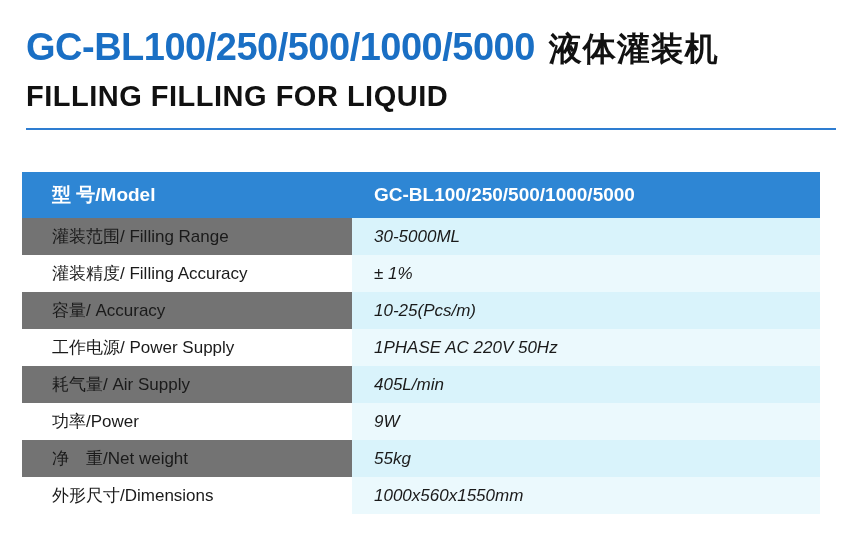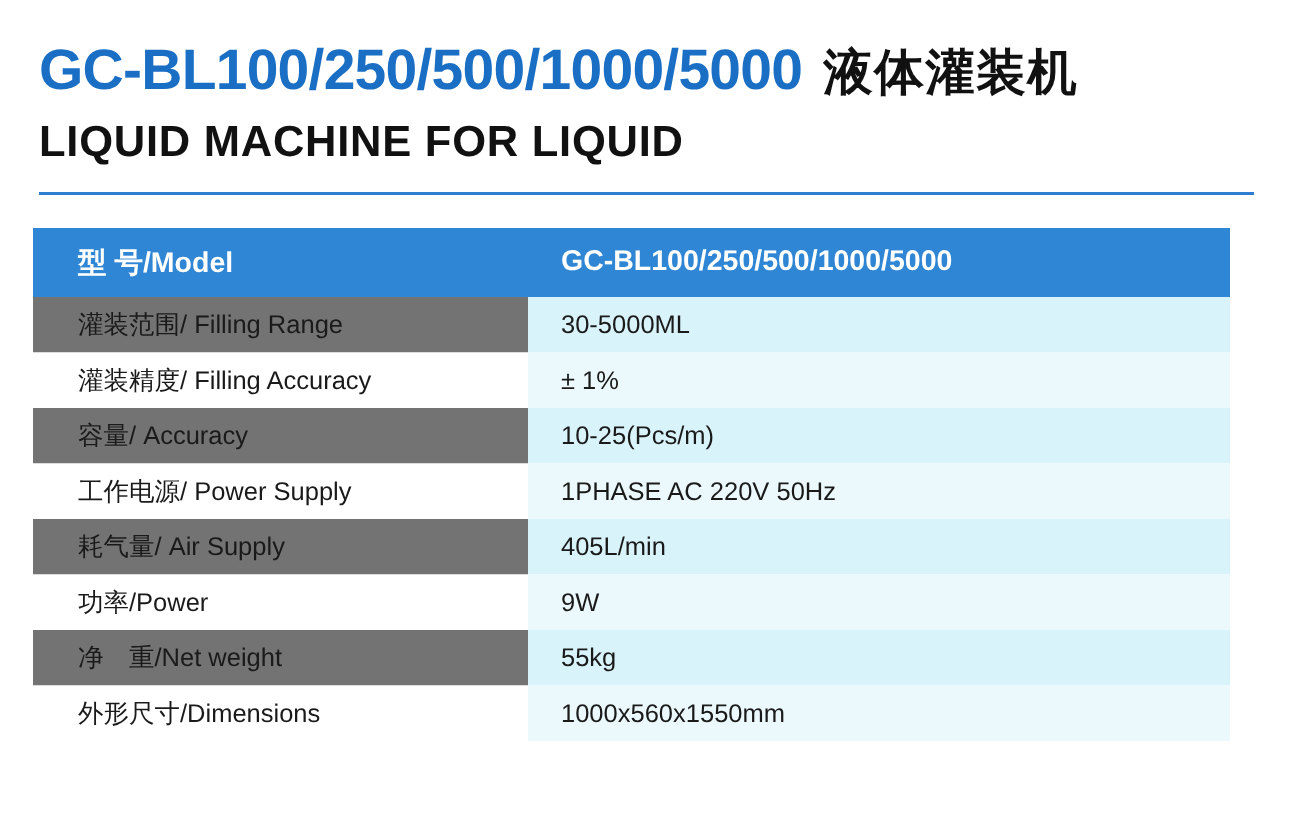--- a/index.html
+++ b/index.html
@@ -51,21 +51,21 @@
     position: absolute;
     left: 26px;
     top: 128px;
     width: 810px;
     height: 2px;
     background: #2e7dd1;
   }
   .spec-table {
     position: absolute;
     left: 22px;
-    top: 152px;
+    top: 172px;
     width: 798px;
     border-collapse: collapse;
     table-layout: fixed;
   }
   .spec-table td {
     height: 37px;
     padding: 0 0 0 30px;
     font-size: 17px;
     color: #1a1a1a;
     vertical-align: middle;
@@ -88,36 +88,37 @@
   }
   .row-alt td {
     background: #737373;
   }
   .row-plain td {
     background: #ffffff;
   }
   .row-alt td.col-value,
   .row-plain td.col-value {
     background: #d9f3fb;
+    font-style: italic;
   }
   .row-plain td.col-value {
     background: #ebf9fd;
   }
 </style>
 </head>
 <body>
 
 <div class="page">
 
   <div class="header">
     <div class="title-line">
       <span class="title-model">GC-BL100/250/500/1000/5000</span>
       <span class="title-cn">液体灌装机</span>
     </div>
-    <div class="subtitle">LIQUID MACHINE FOR LIQUID</div>
+    <div class="subtitle">FILLING FILLING FOR LIQUID</div>
   </div>
 
   <div class="divider"></div>
 
   <table class="spec-table">
     <colgroup>
       <col class="c1">
       <col class="c2">
     </colgroup>
     <tbody>

